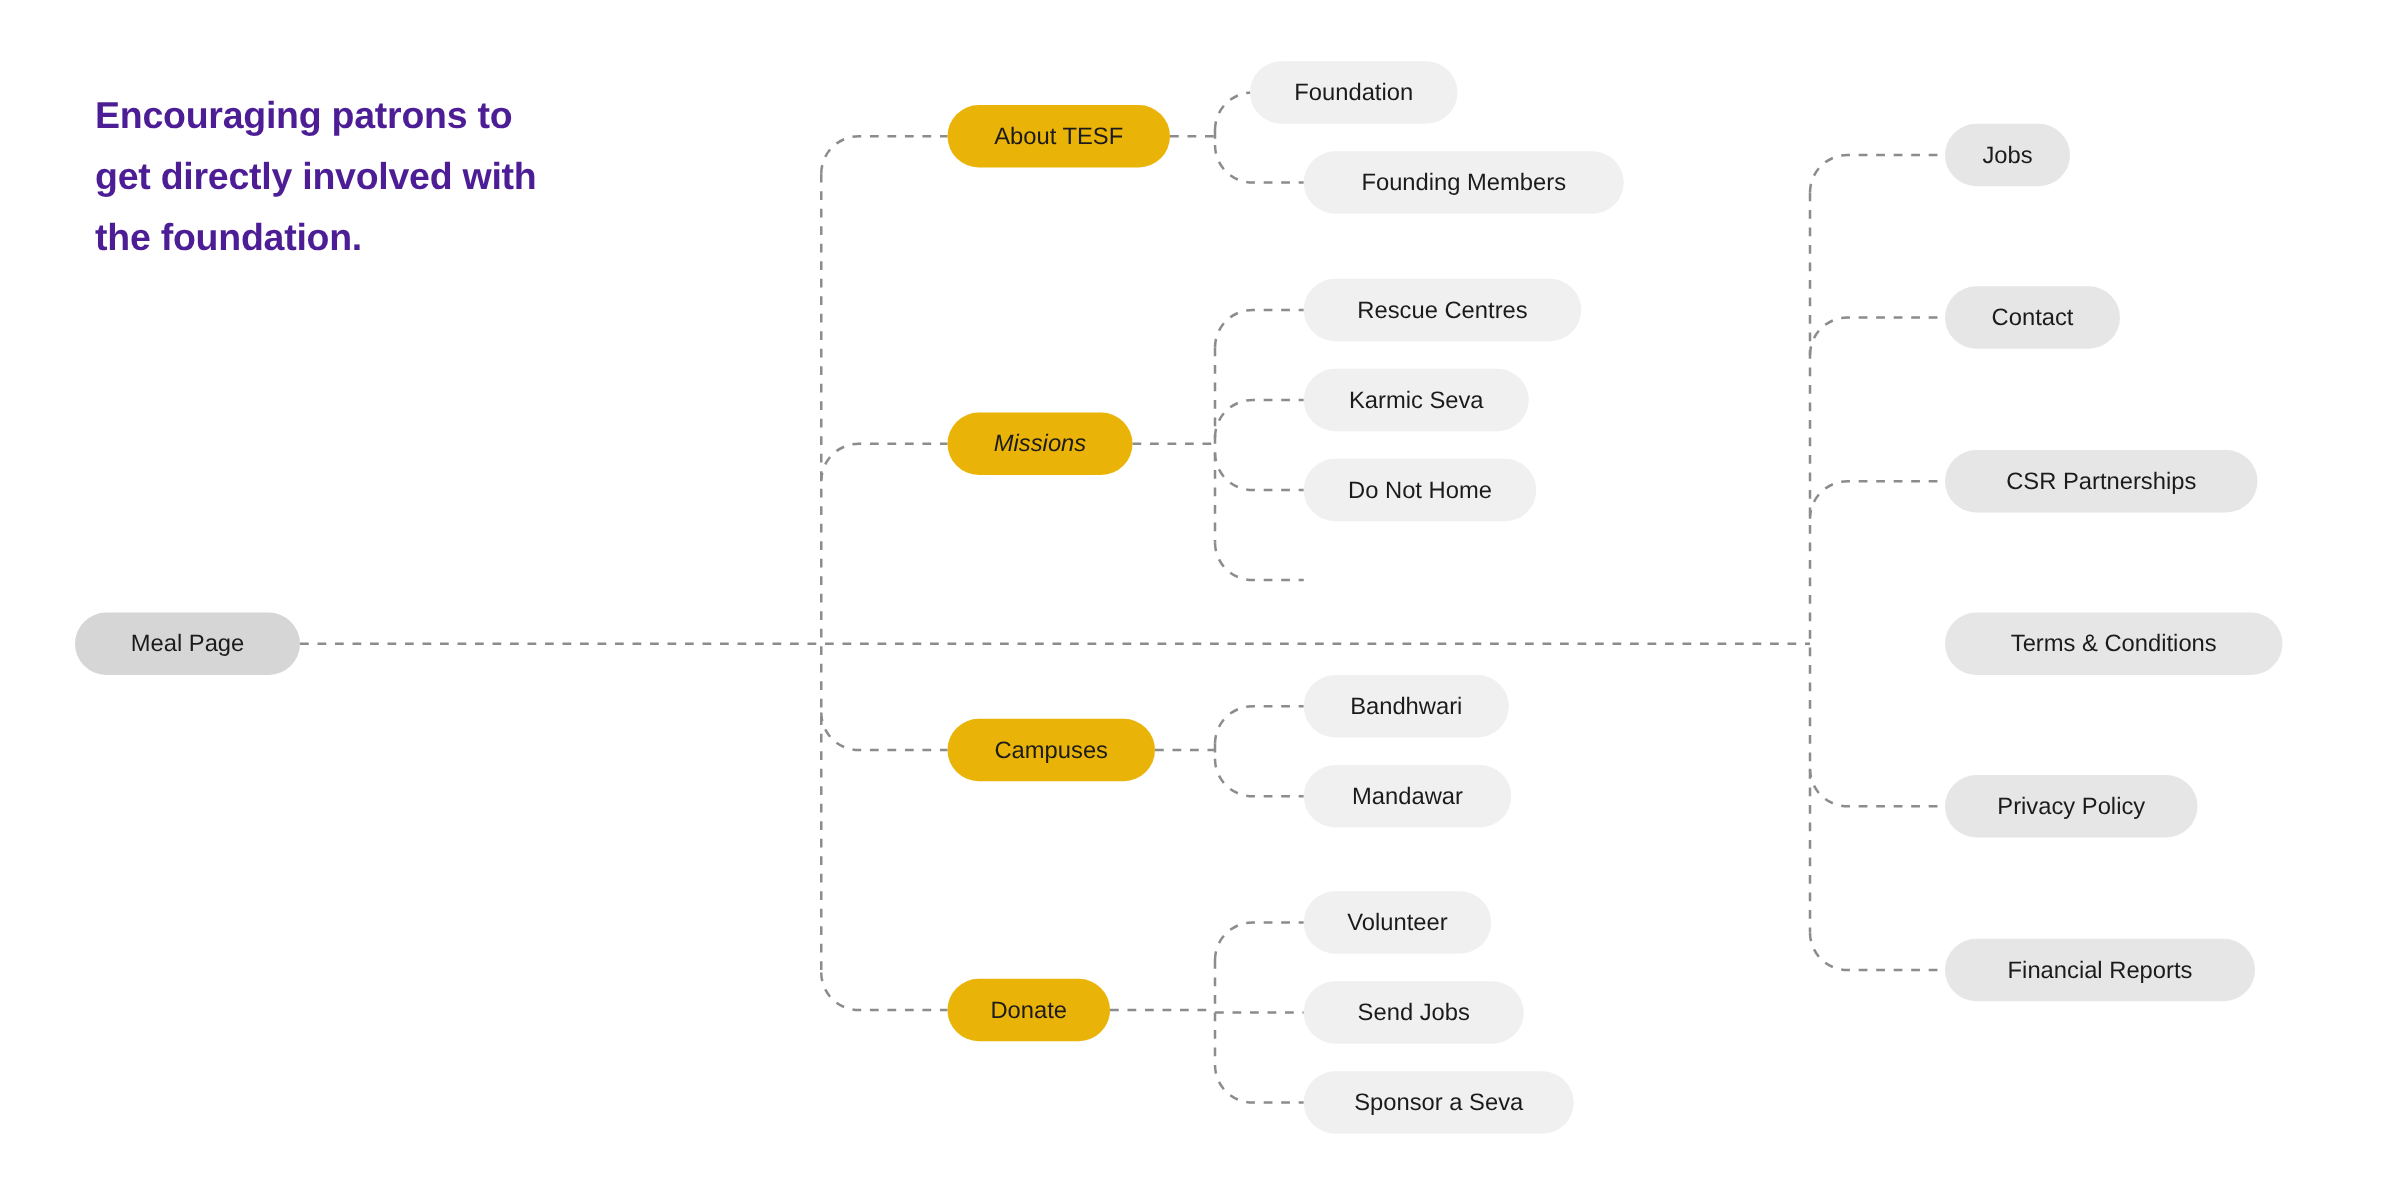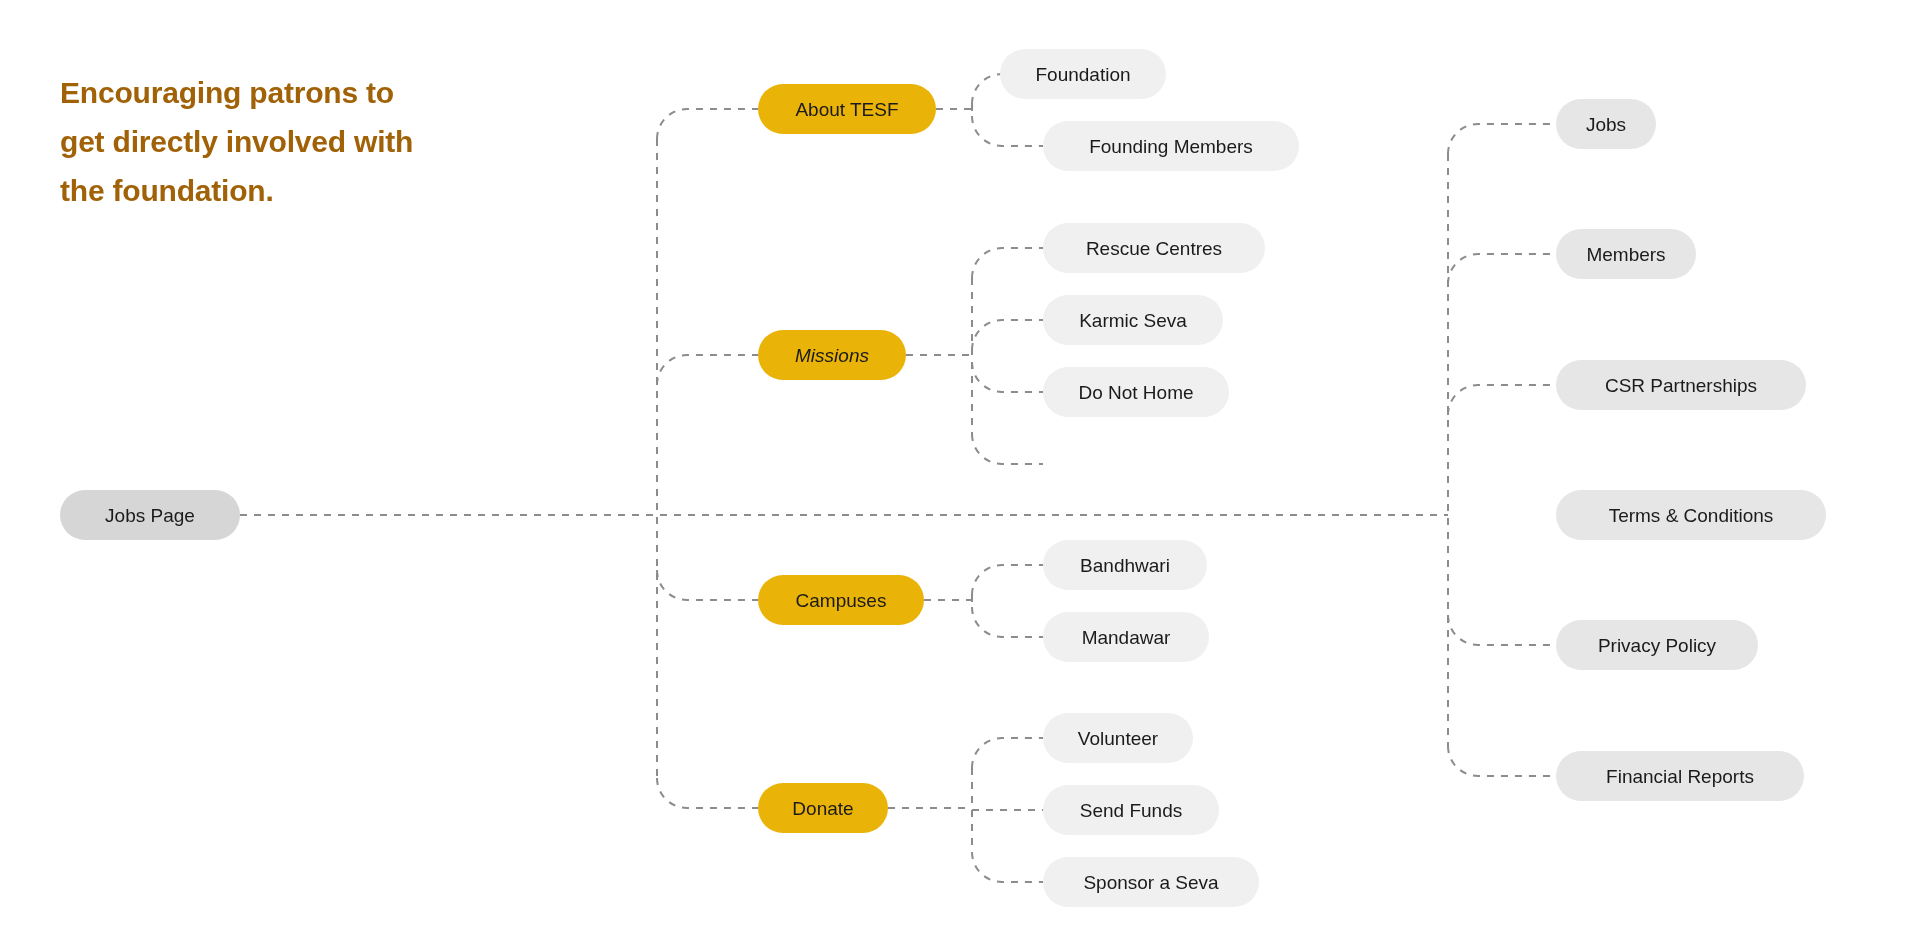--- a/index.html
+++ b/index.html
@@ -27,27 +27,27 @@
     position: absolute;
     left: 0;
     top: 0;
     width: 1920px;
     height: 950px;
     pointer-events: none;
   }
 
   .headline {
     position: absolute;
-    left: 60px;
+    left: 76px;
     top: 68px;
     width: 520px;
     font-size: 30px;
     line-height: 49px;
     font-weight: 700;
-    color: #a16207;
+    color: #4c1d95;
     letter-spacing: -0.2px;
     white-space: pre-line;
   }
 
   .node {
     position: absolute;
     display: flex;
     align-items: center;
     justify-content: center;
     box-sizing: border-box;
@@ -120,38 +120,38 @@
       <path d="M 1448 415 A 30 30 0 0 1 1478 385 H 1556"></path>
       <path d="M 1448 615 A 30 30 0 0 0 1478 645 H 1556"></path>
       <path d="M 1448 746 A 30 30 0 0 0 1478 776 H 1556"></path>
     </g>
   </svg>
 
   <div class="headline">Encouraging patrons to
 get directly involved with
 the foundation.</div>
 
-  <div class="node root" style="left:60px;   top:515px; width:180px;">Jobs Page</div>
+  <div class="node root" style="left:60px;   top:515px; width:180px;">Meal Page</div>
 
   <div class="node branch" style="left:758px;  top:109px; width:178px;">About TESF</div>
   <div class="node branch" style="left:758px;  top:355px; width:148px;font-style:italic;">Missions</div>
   <div class="node branch" style="left:758px;  top:600px; width:166px;">Campuses</div>
   <div class="node branch" style="left:758px;  top:808px; width:130px;">Donate</div>
 
   <div class="node leaf" style="left:1000px; top:74px;  width:166px;">Foundation</div>
   <div class="node leaf" style="left:1043px; top:248px; width:222px;">Rescue Centres</div>
   <div class="node leaf" style="left:1043px; top:146px; width:256px;">Founding Members</div>
   <div class="node leaf" style="left:1043px; top:320px; width:180px;">Karmic Seva</div>
   <div class="node leaf" style="left:1043px; top:392px; width:186px;">Do Not Home</div>
   <div class="node leaf" style="left:1043px; top:565px; width:164px;">Bandhwari</div>
   <div class="node leaf" style="left:1043px; top:637px; width:166px;">Mandawar</div>
   <div class="node leaf" style="left:1043px; top:738px; width:150px;">Volunteer</div>
-  <div class="node leaf" style="left:1043px; top:810px; width:176px;">Send Funds</div>
+  <div class="node leaf" style="left:1043px; top:810px; width:176px;">Send Jobs</div>
   <div class="node leaf" style="left:1043px; top:882px; width:216px;">Sponsor a Seva</div>
 
   <div class="node utility" style="left:1556px; top:124px; width:100px;">Jobs</div>
-  <div class="node utility" style="left:1556px; top:254px; width:140px;">Members</div>
+  <div class="node utility" style="left:1556px; top:254px; width:140px;">Contact</div>
   <div class="node utility" style="left:1556px; top:385px; width:250px;">CSR Partnerships</div>
   <div class="node utility" style="left:1556px; top:515px; width:270px;">Terms &amp; Conditions</div>
   <div class="node utility" style="left:1556px; top:645px; width:202px;">Privacy Policy</div>
   <div class="node utility" style="left:1556px; top:776px; width:248px;">Financial Reports</div>
 
 </div>
 
 </body></html>

